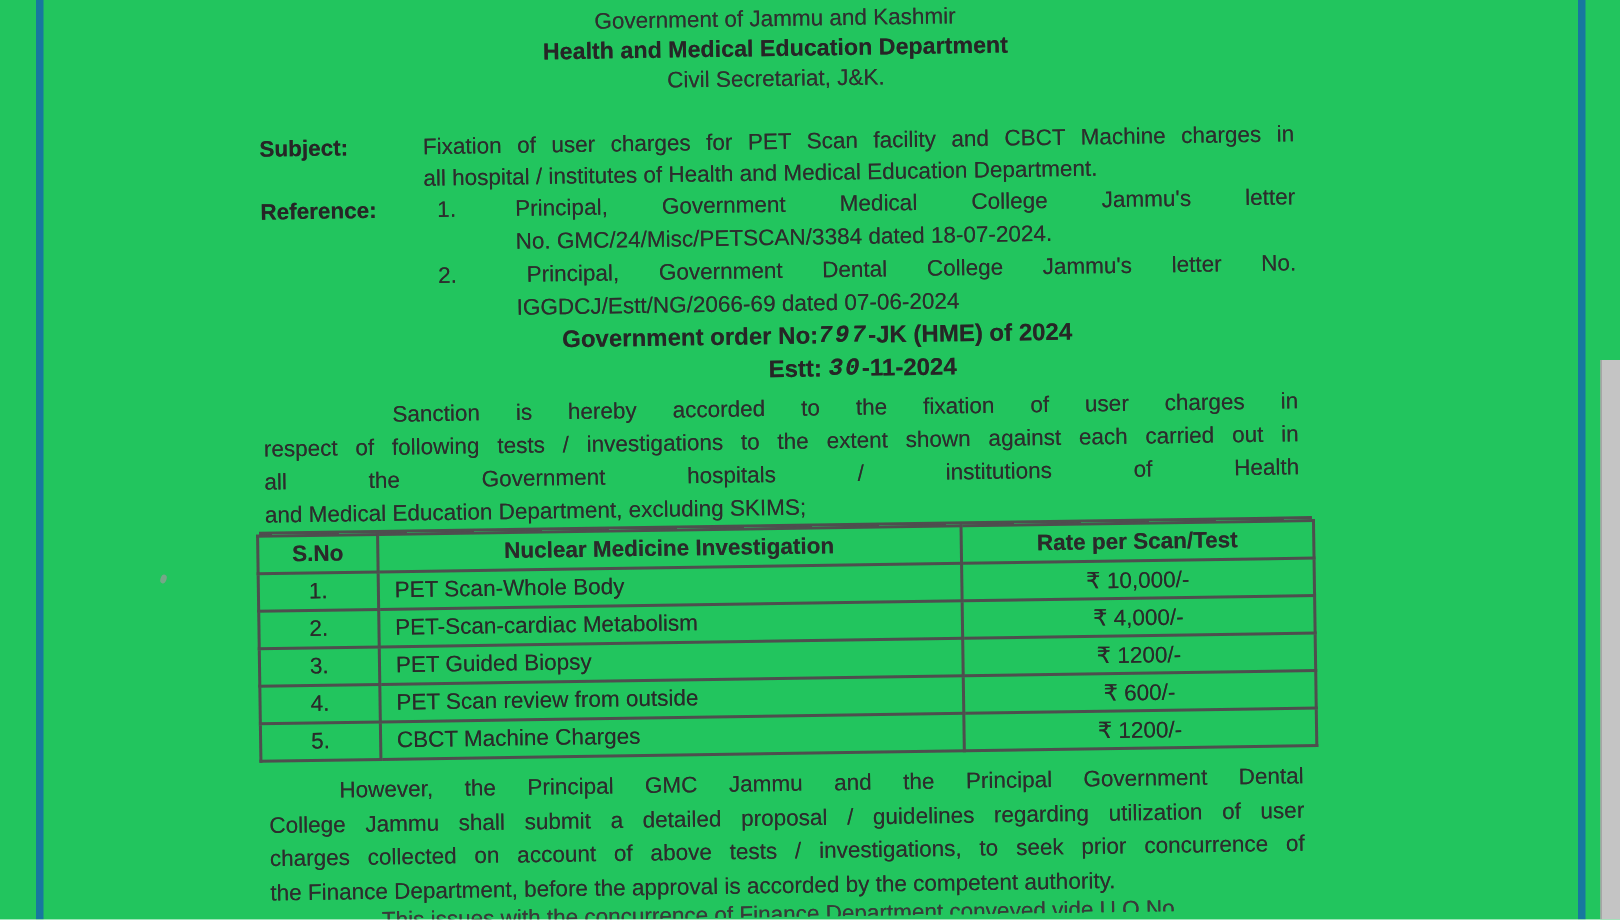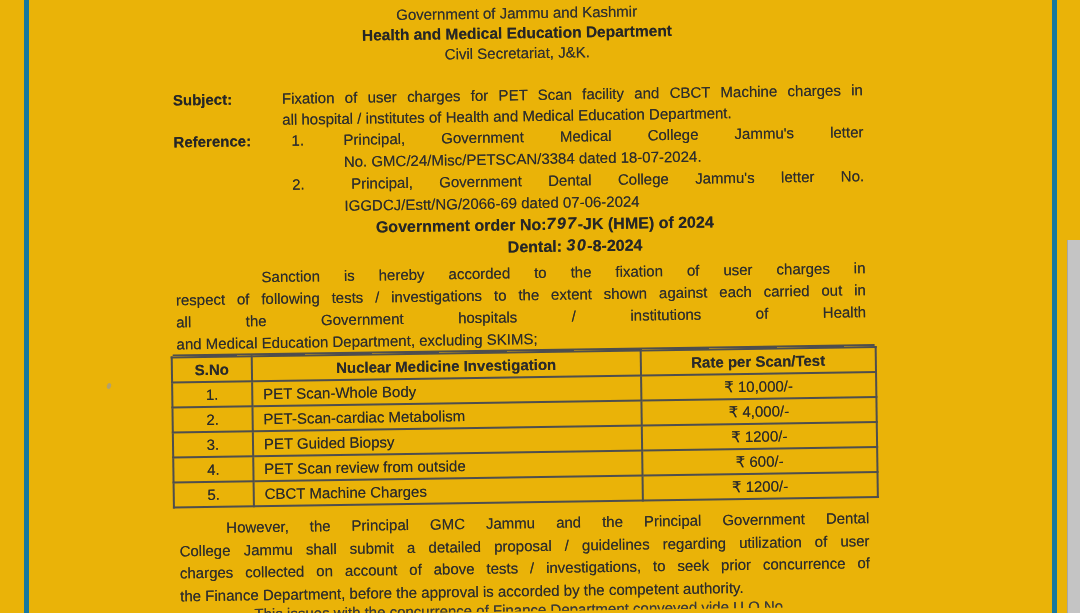--- a/index.html
+++ b/index.html
@@ -1,18 +1,18 @@
 <!DOCTYPE html>
 <html><head>
 <meta charset="utf-8">
 <style>
   html,body{margin:0;padding:0;background:#ffffff;}
   .viewport{
     position:relative;width:1080px;height:613px;overflow:hidden;
-    background:#eab308;
+    background:#22c55e;
     font-family:"Liberation Sans","DejaVu Sans",sans-serif;
     color:#2d2d2d;
   }
   .stripe{position:absolute;top:0;bottom:0;width:5px;background:#17789f;}
   .stripe.left{left:24px;}
   .stripe.right{left:1052px;}
   .scrollpanel{
     position:absolute;left:1067px;top:240px;width:13px;height:373px;
     background:#c4c4c4;border-left:1px solid #a6a6a6;
   }
@@ -30,21 +30,21 @@
   .lbl{width:109px;flex:none;font-weight:bold;color:#262626;}
   .stxt{flex:1;}
   .reference{position:absolute;left:146px;top:126px;width:690px;display:flex;font-size:15px;line-height:21.5px;}
   .refs{flex:1;}
   .ref{display:flex;margin-bottom:1px;}
   .num{width:52px;flex:none;padding-left:9px;}
   .rtxt{flex:1;}
   .ind7{padding-left:7px;}
   .order{position:absolute;left:146px;top:216px;width:690px;text-align:center;font-weight:bold;font-size:16px;padding-left:50px;box-sizing:border-box;color:#262626;}
   .dated{position:absolute;left:146px;top:238px;width:690px;text-align:center;font-weight:bold;font-size:16px;padding-left:110px;box-sizing:border-box;color:#262626;}
-  .hand{font-family:Liberation Sans, sans-serif;font-style:italic;font-weight:700;letter-spacing:1.5px;position:relative;top:-1px;}
+  .hand{font-family:Liberation Mono, monospace;font-style:italic;font-weight:700;letter-spacing:1.5px;position:relative;top:-1px;}
   .p1{position:absolute;left:146px;top:262px;width:690px;font-size:15px;line-height:22px;}
   .p2{position:absolute;left:146px;top:512px;width:690px;font-size:15px;line-height:22.5px;}
   .ind86{padding-left:86px;}
   .ind47{padding-left:47px;}
   .rates{
     position:absolute;left:140px;top:351px;width:706px;
     border-collapse:collapse;font-size:15px;color:#2a2a2a;
     box-shadow:0 -4px 0 -2px #4e4e4e;
   }
   .rates th,.rates td{border:2px solid #4e4e4e;padding:1px 4px;height:21px;}
@@ -98,21 +98,21 @@
           <div class="rtxt">
             <div class="just ind7">Principal, Government Dental College Jammu's letter No.</div>
             <div>IGGDCJ/Estt/NG/2066-69 dated 07-06-2024</div>
           </div>
         </div>
       </div>
     </div>
 
     <div class="order"><span>Government order No:</span><span class="hand">797</span><span>-JK (HME) of 2024</span></div>
 
-    <div class="dated"><span>Dental:</span>&nbsp;<span class="hand">30</span><span>-8-2024</span></div>
+    <div class="dated"><span>Estt:</span>&nbsp;<span class="hand">30</span><span>-11-2024</span></div>
 
     <div class="p1">
       <div class="just ind86">Sanction is hereby accorded to the fixation of user charges in</div>
       <div class="just">respect of following tests / investigations to the extent shown against each carried out in</div>
       <div class="just">all the Government hospitals / institutions of Health</div>
       <div>and Medical Education Department, excluding SKIMS;</div>
     </div>
 
     <table class="rates">
       <colgroup>

